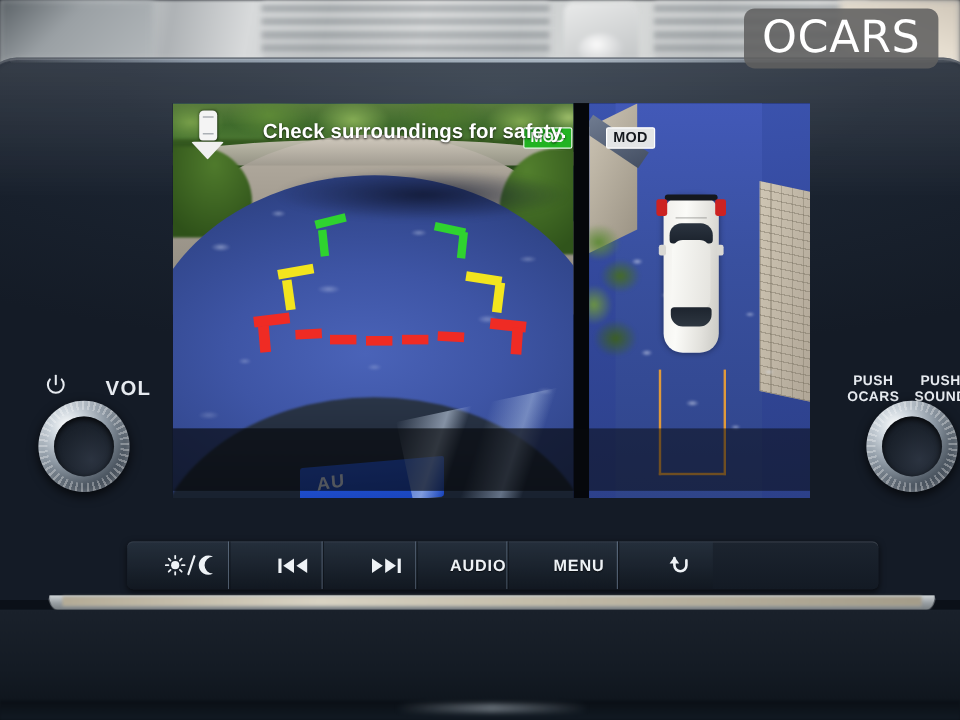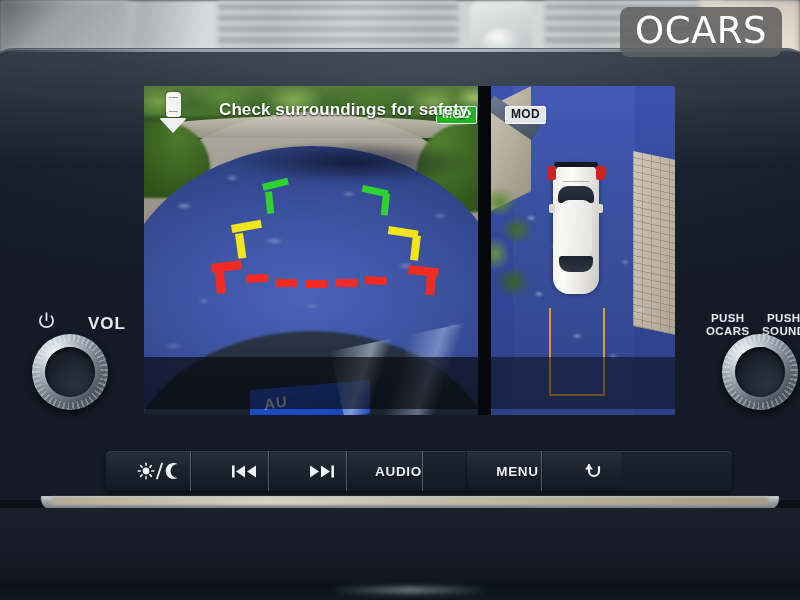--- a/index.html
+++ b/index.html
@@ -649,21 +649,21 @@
       <span class="btn-icon">
         <svg width="26" height="15" viewBox="0 0 26 15">
           <polygon points="1,1.5 1,13.5 10,7.5" fill="#eef2f6"></polygon>
           <polygon points="12,1.5 12,13.5 21,7.5" fill="#eef2f6"></polygon>
           <rect x="22.4" y="1.5" width="2.6" height="12" fill="#eef2f6"></rect>
         </svg>
       </span>
     </div>
 
     <div class="btn" style="width:76px;">AUDIO</div>
-    <div class="btn" style="width:76px;margin-left:43px;">MENU</div>
+    <div class="btn" style="width:92px;">MENU</div>
 
     <div class="btn" style="width:79px;">
       <span class="btn-icon">
         <svg width="26" height="20" viewBox="0 0 26 20">
           <path d="M6 4 L6 10 A5 5 0 0 0 16 10 L16 6" fill="none" stroke="#eef2f6" stroke-width="2.2" stroke-linecap="round"></path>
           <polygon points="6,3 2,8.5 10,8.5" fill="#eef2f6"></polygon>
         </svg>
       </span>
     </div>
   </div>

